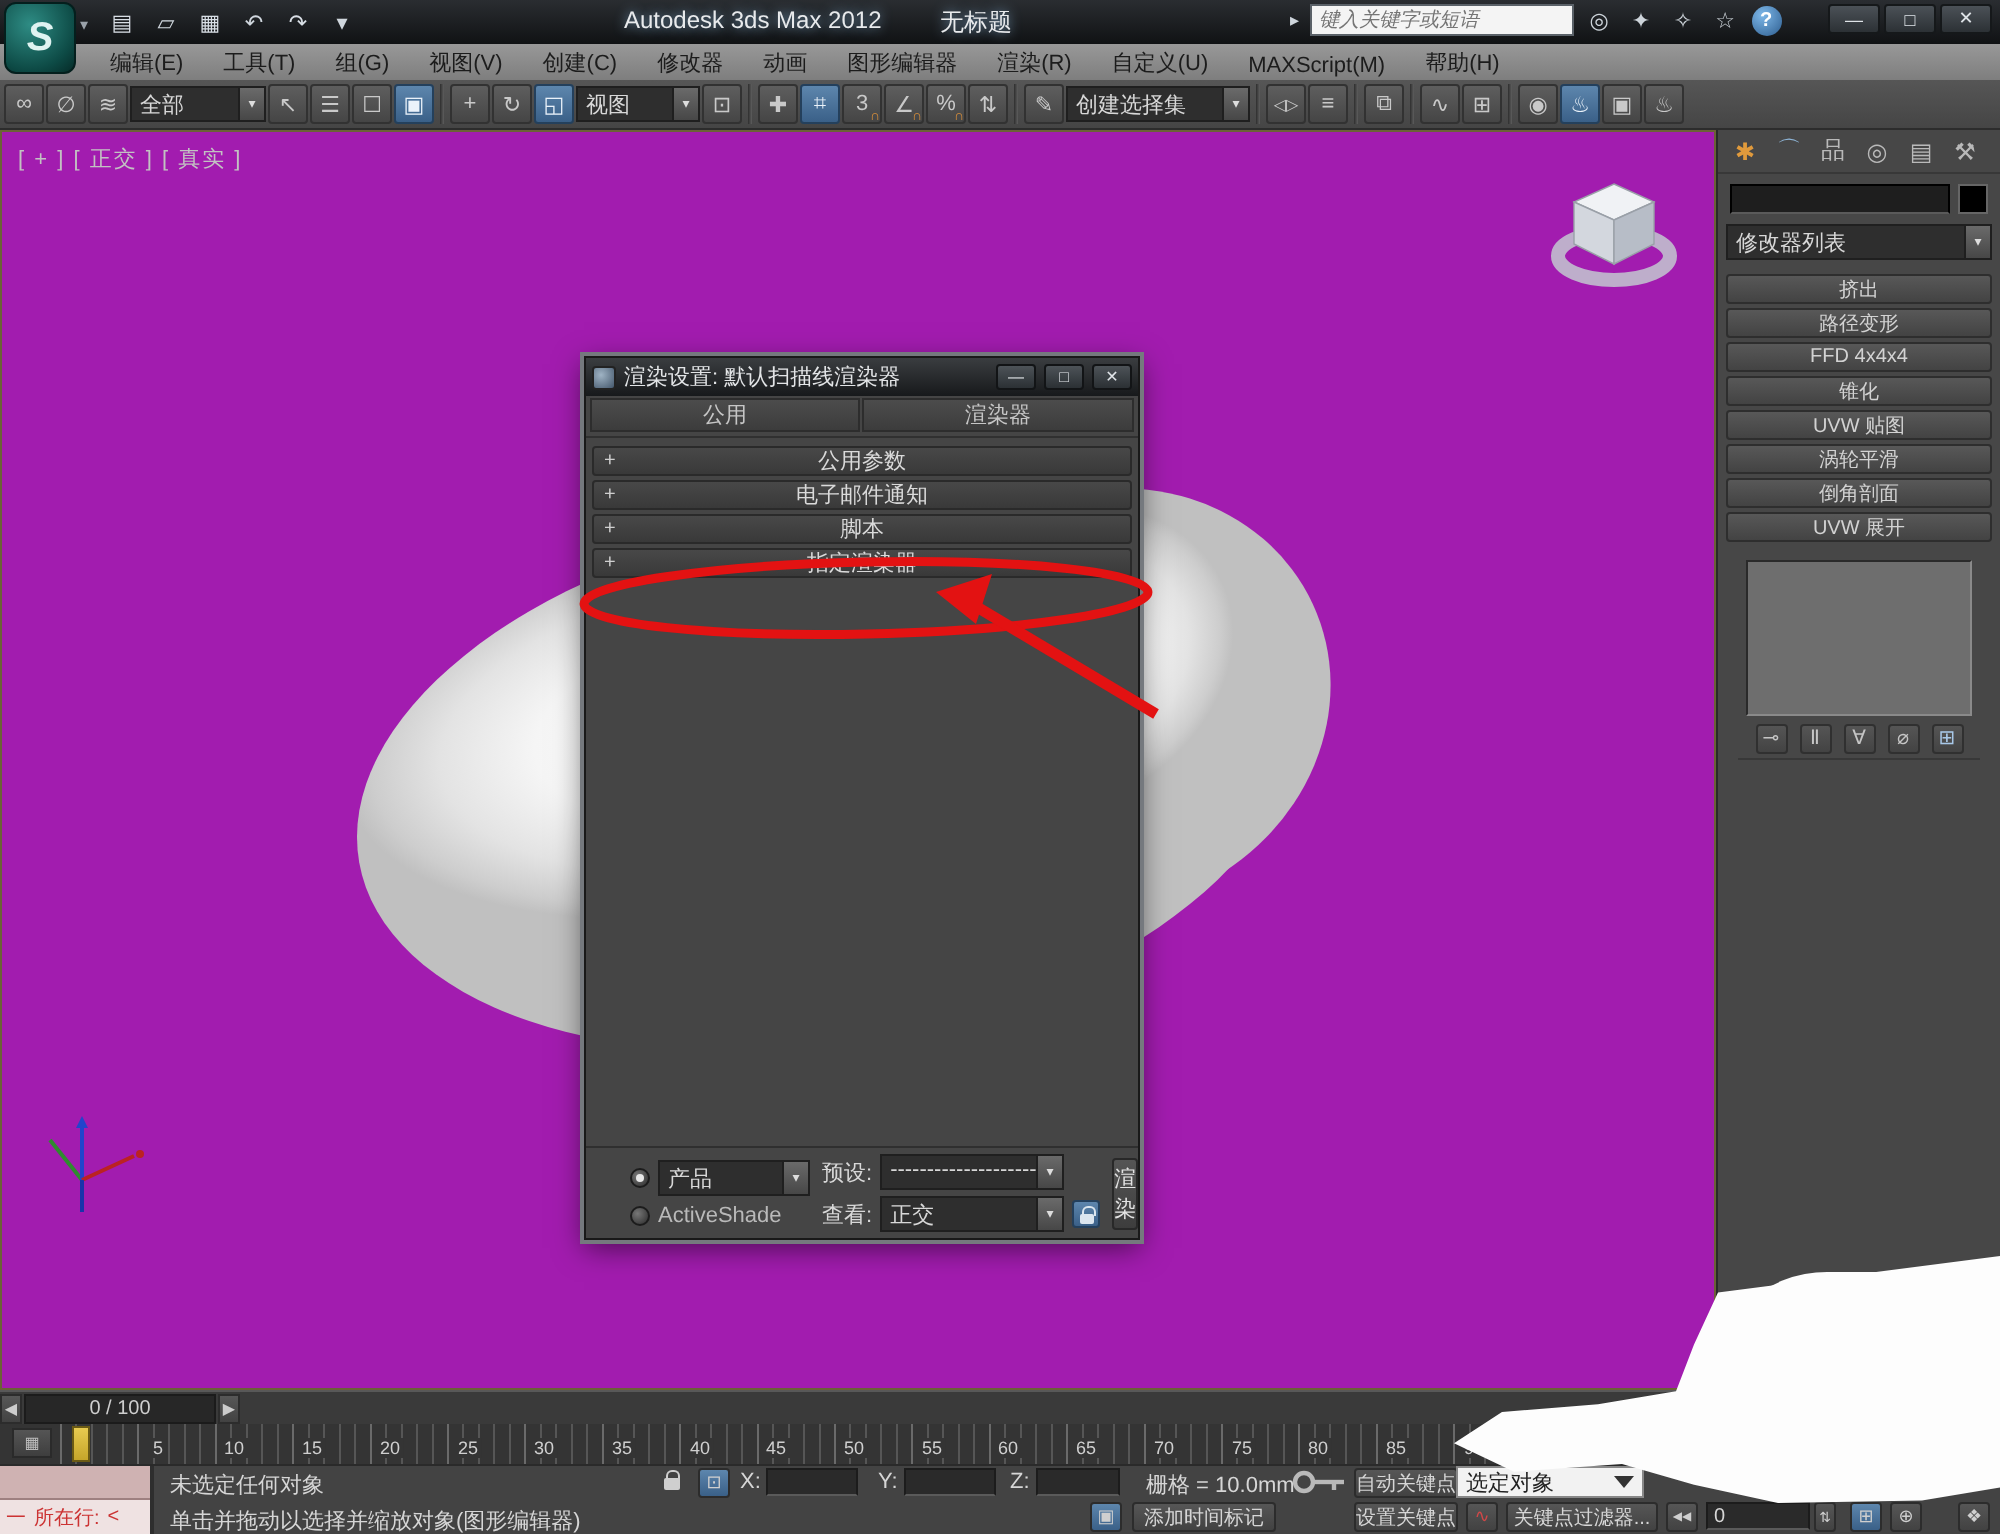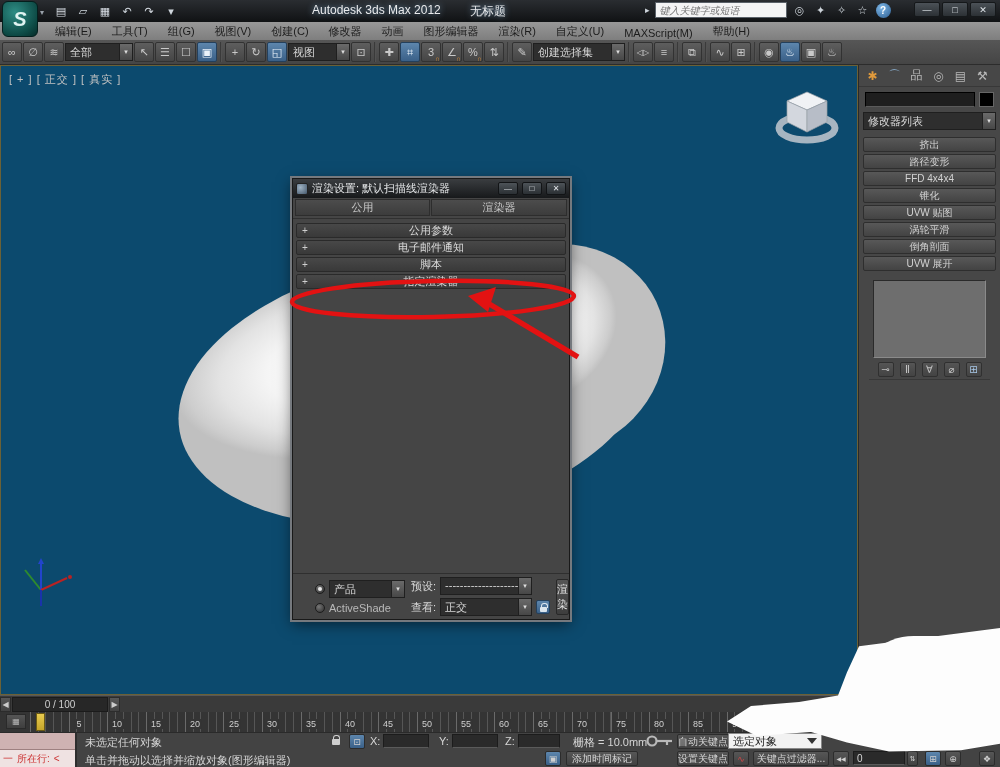--- a/index.html
+++ b/index.html
@@ -31,21 +31,21 @@
   #toolbar{position:absolute;left:0;top:40px;width:1000px;height:25px;background:linear-gradient(#565656,#454545);border-bottom:1px solid #2c2c2c;display:flex;align-items:center;gap:1px;padding:0 2px;z-index:28}
   .tbtn{min-width:20px;height:20px;padding:0 1px;background:linear-gradient(#5e5e5e,#454545);border:1px solid #323232;border-radius:2px;display:flex;align-items:center;justify-content:center;color:#c9c9c9;font-size:11px;position:relative}
   .tbtn.active{background:linear-gradient(#5d86ad,#3a6088);border-color:#24405c;color:#eaf2fa}
   .tbtn .sub{position:absolute;right:0;bottom:-1px;font-size:7px;color:#d98f3a}
   .sep{width:2px;height:20px;margin:0 2px;background:linear-gradient(90deg,#2e2e2e,#5e5e5e)}
   .dd{display:inline-flex;align-items:stretch;background:#2e2e2e;border:1px solid #1f1f1f;height:18px}
   .dd .dt{padding:1px 4px 0;color:#d8d8d8;font-size:11px;white-space:nowrap}
   .dd .da{width:13px;background:linear-gradient(#6a6a6a,#474747);border-left:1px solid #1f1f1f;display:flex;align-items:center;justify-content:center;font-size:7px;color:#ddd}
 
   
-  #viewport{position:absolute;left:0;top:65px;width:858px;height:630px;background:#0c4a6e;border:1px solid #6b6136;z-index:1;overflow:hidden}
+  #viewport{position:absolute;left:0;top:65px;width:858px;height:630px;background:#a21caf;border:1px solid #6b6136;z-index:1;overflow:hidden}
   #vp-label{position:absolute;left:8px;top:6px;color:#c2c2c2;font-size:11px;letter-spacing:1px;z-index:5}
   .egg{position:absolute;border-radius:50%;background:radial-gradient(closest-side at 42% 36%,#ffffff,#f5f5f5 52%,#e3e3e3 76%,#cdcdcd 93%,#c0c0c0);z-index:2}
   #egg-main{left:175px;top:193px;width:475px;height:262px;transform:rotate(-10deg)}
   #egg-lobe{left:438px;top:180px;width:228px;height:208px;transform:rotate(-25deg)}
   #viewcube{position:absolute;right:18px;top:20px;z-index:5}
   #axis-gizmo{position:absolute;left:14px;bottom:78px;z-index:5}
 
   
   #cmdpanel{position:absolute;left:858px;top:65px;width:142px;height:667px;background:#474747;border-left:1px solid #2a2a2a;z-index:3}
   #cp-tabs{display:flex;align-items:center;gap:3px;height:22px;padding:0 4px;border-bottom:1px solid #383838}

